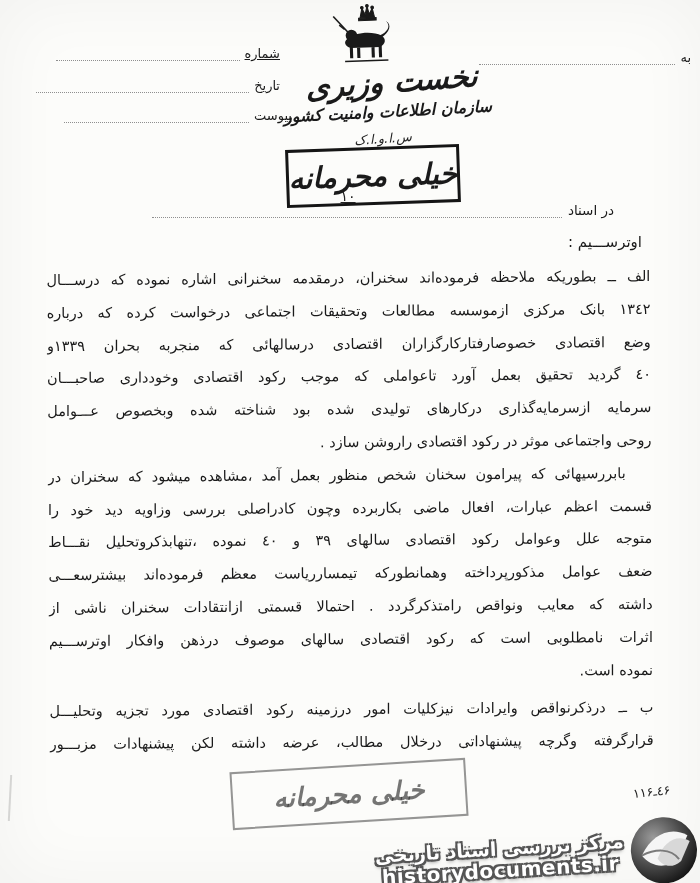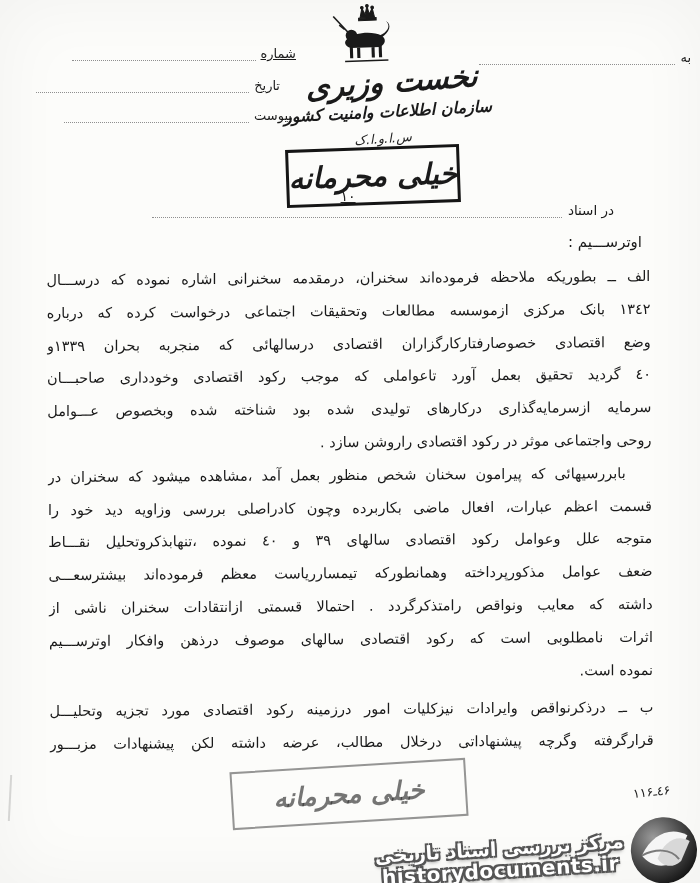--- a/index.html
+++ b/index.html
@@ -37,21 +37,21 @@
     border:3px solid #151515; font-size:29px; transform:rotate(-2deg);
   }
   .stamp-bottom {
     left:231px; top:765px; width:232px; height:54px;
     border:2.5px solid rgba(45,45,45,.5); color:rgba(45,45,45,.65);
     font-size:26px; transform:rotate(-3.5deg);
   }
   
   .field-row { position:absolute; display:flex; align-items:flex-end; gap:5px; font-size:13px; }
   .field-row .dotted { flex:1; border-bottom:1.5px dotted #8f8f8f; height:1.1em; }
-  .row-number { left:72px;  top:46px;  width:224px;text-decoration:underline; }
+  .row-number { left:56px;  top:46px;  width:224px;text-decoration:underline; }
   .row-date   { left:36px;  top:78px;  width:244px; }
   .row-attach { left:64px;  top:108px; width:228px; }
   .row-to     { right:9px;  top:50px;  width:212px; }
   .row-from   { right:9px;  top:108px; width:212px; }
   
   .regarding-row { position:absolute; left:152px; top:202px; width:462px; display:flex; align-items:flex-end; gap:6px; font-size:13.5px; }
   .regarding-row .dotted { flex:1; border-bottom:1.5px dotted #8f8f8f; height:1.1em; position:relative; }
   .regarding-value { position:absolute; left:46%; top:-14px; font-size:14px; color:#222;text-decoration:underline; }
   
   .result-heading { position:absolute; right:58px; top:233px; font-size:15px; }

